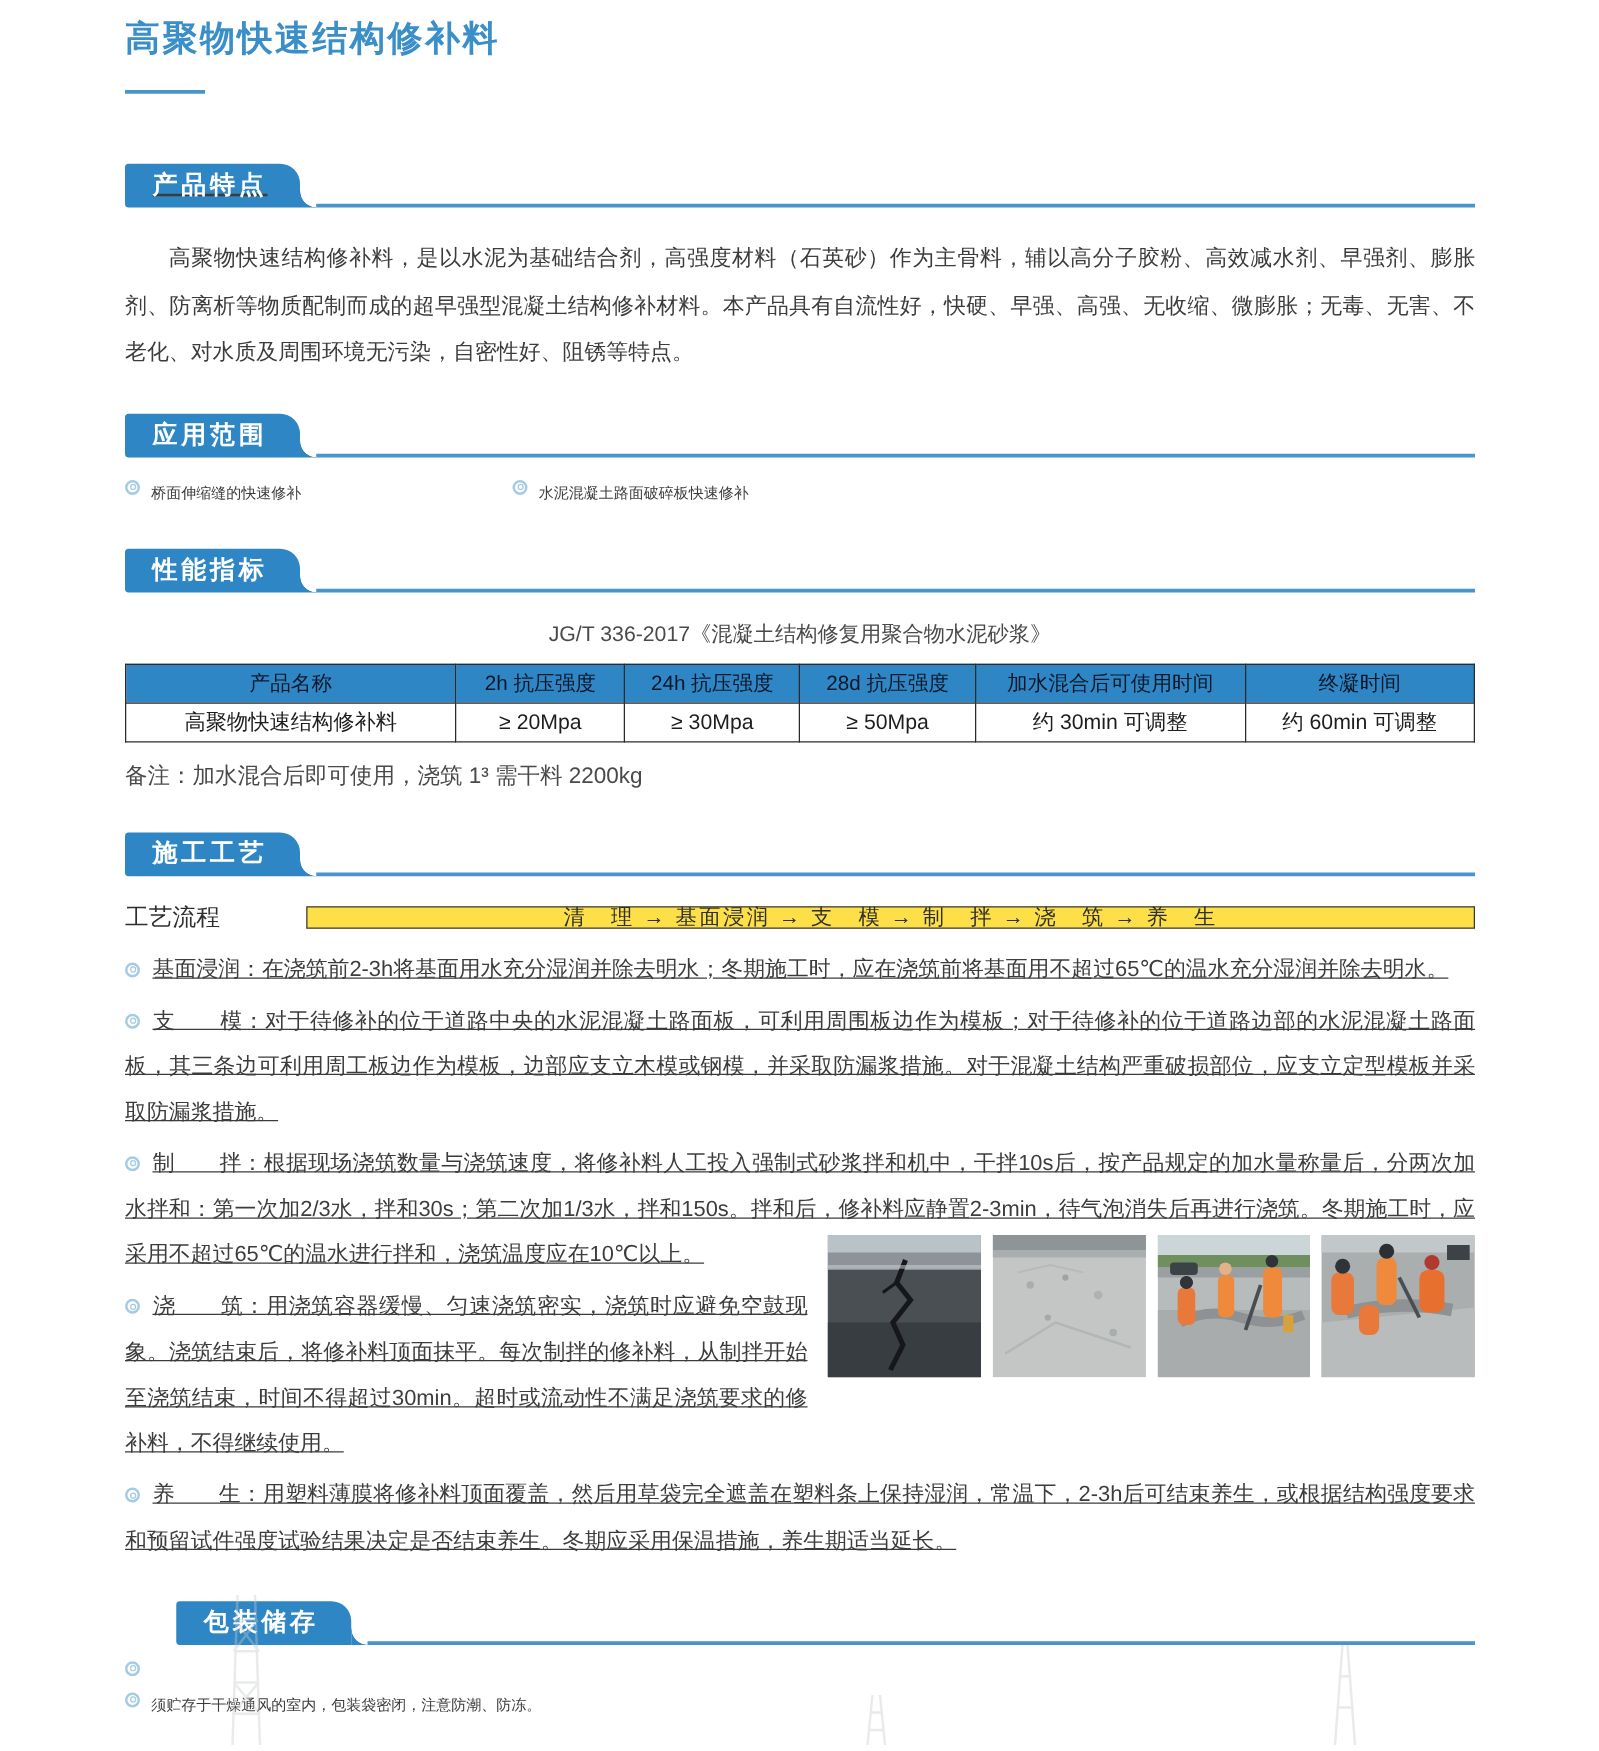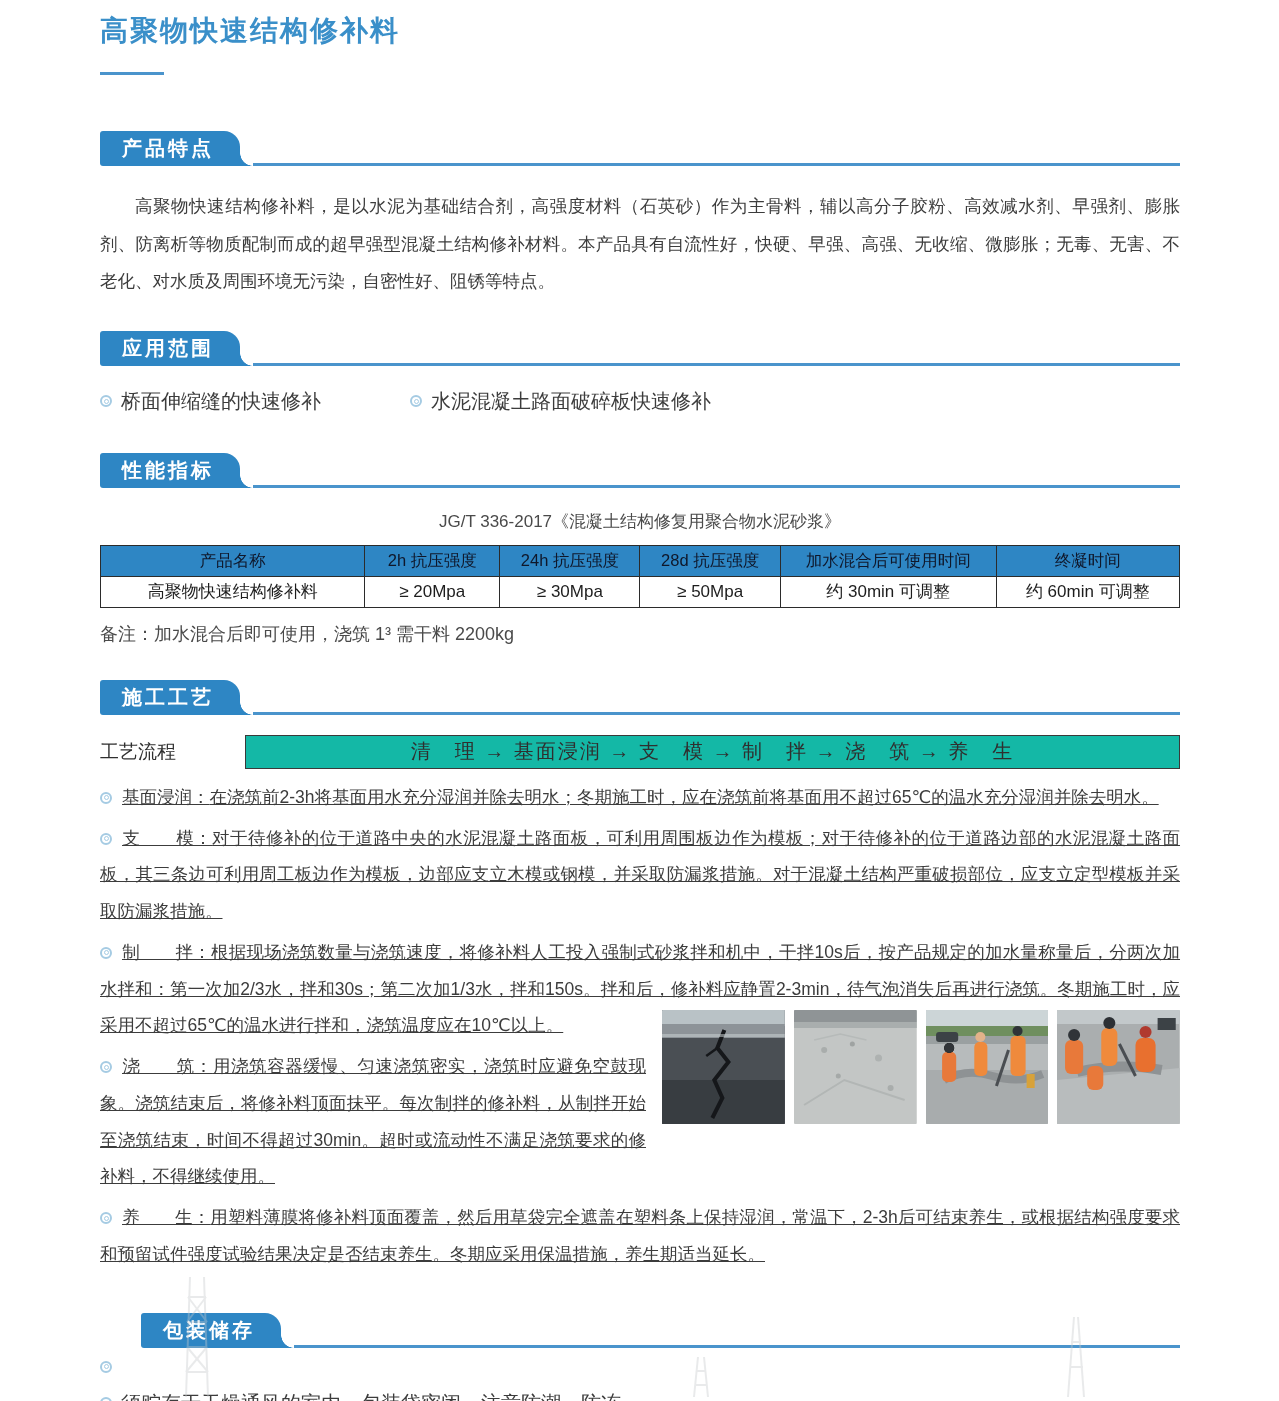--- a/index.html
+++ b/index.html
@@ -58,21 +58,21 @@
   .bullet {
     display:inline-block; width:12px; height:12px;
     border:2px solid #a5cbe3; border-radius:50%;
     position:relative; vertical-align:-1px; margin-right:9px;
     flex:none;
   }
   .bullet::after {
     content:''; position:absolute; inset:1.5px;
     border:1.5px solid #a5cbe3; border-radius:50%;
   }
-  .bullet-line { font-size:20px; line-height:1.75; display:flex; align-items:center; }
+  .bullet-line { font-size:12px; line-height:1.75; display:flex; align-items:flex-start; }
 
   
   .apps-row { display:flex; margin-top:18px; }
   .apps-row .app-item:first-child { width:310px; }
 
   
   .standard-line {
     margin-top:22px; text-align:center;
     font-size:17px; color:#4a4a4a;
   }
@@ -91,40 +91,40 @@
     height:31px; padding:2px 6px;
     text-align:center; color:#1d1d1d; font-size:17px;
   }
   .tbl-note { margin-top:14px; font-size:18px; color:#4a4a4a; }
 
   
   .flow-row { display:flex; align-items:center; margin-top:20px; }
   .flow-label { font-size:19px; color:#2f2f2f; width:145px; flex:none; }
   .flow-box {
     flex:1; border:1.5px solid #3a3a3a;
-    height:34px; display:flex; align-items:center; justify-content:center;
-    font-size:20px; color:#2f2f2f; letter-spacing:2px; background:#14b8a6;
+    height:18px; display:flex; align-items:center; justify-content:center;
+    font-size:17px; color:#2f2f2f; letter-spacing:2px; background:#fde047;
   }
   .step {
     font-size:17.5px; line-height:2.1;
     text-align:justify; color:#3c3c3c; margin-top:4px;text-decoration:underline;
   }
   .step .bullet { margin-right:10px; }
   .pour-row { display:flex; gap:16px; }
   .pour-row .step { flex:0 0 546px; }
   .photos {
     flex:1; display:flex; gap:9px;
     margin-top:-34px; align-self:flex-start;
   }
   .photo { flex:1; height:114px; overflow:hidden; border-radius:1px; }
   .photo svg { display:block; width:100%; height:100%; }
 
   
   .pack-item { margin-top:13px; }
-  .mt-sec-lg { margin-top:42px; }
+  .mt-sec-lg { margin-top:42px;text-decoration:underline; }
 
   
   .wm { position:absolute; opacity:0.38; pointer-events:none; }
   .wm svg { stroke:#c6cacd; fill:none; stroke-width:2; }
   .wm-left { left:160px; bottom:0; }
   .wm-mid { left:670px; bottom:0; }
   .wm-right { left:1040px; bottom:0; }
 </style>
 </head>
 <body>
@@ -280,21 +280,21 @@
             <rect x="100" y="8" width="18" height="12" fill="#3c4246"></rect>
           </svg>
         </div>
       </div>
     </div>
 
     <p class="step">
       <span class="bullet"></span><span>养　　生：</span><span>用塑料薄膜将修补料顶面覆盖，然后用草袋完全遮盖在塑料条上保持湿润，常温下，2-3h后可结束养生，或根据结构强度要求和预留试件强度试验结果决定是否结束养生。冬期应采用保温措施，养生期适当延长。</span>
     </p>
 
-    <div class="sec-head" style="margin-top:40px;padding-left:41px;">
+    <div class="sec-head" style="margin-top:30px;padding-left:41px;">
       <div class="badge"><span>包装储存</span></div>
       <div class="rule"></div>
     </div>
     <div class="bullet-line pack-item">
       <span class="bullet"></span>
     </div>
     <div class="bullet-line pack-item">
       <span class="bullet"></span>
       <span>须贮存于干燥通风的室内，包装袋密闭，注意防潮、防冻。</span>
     </div>

